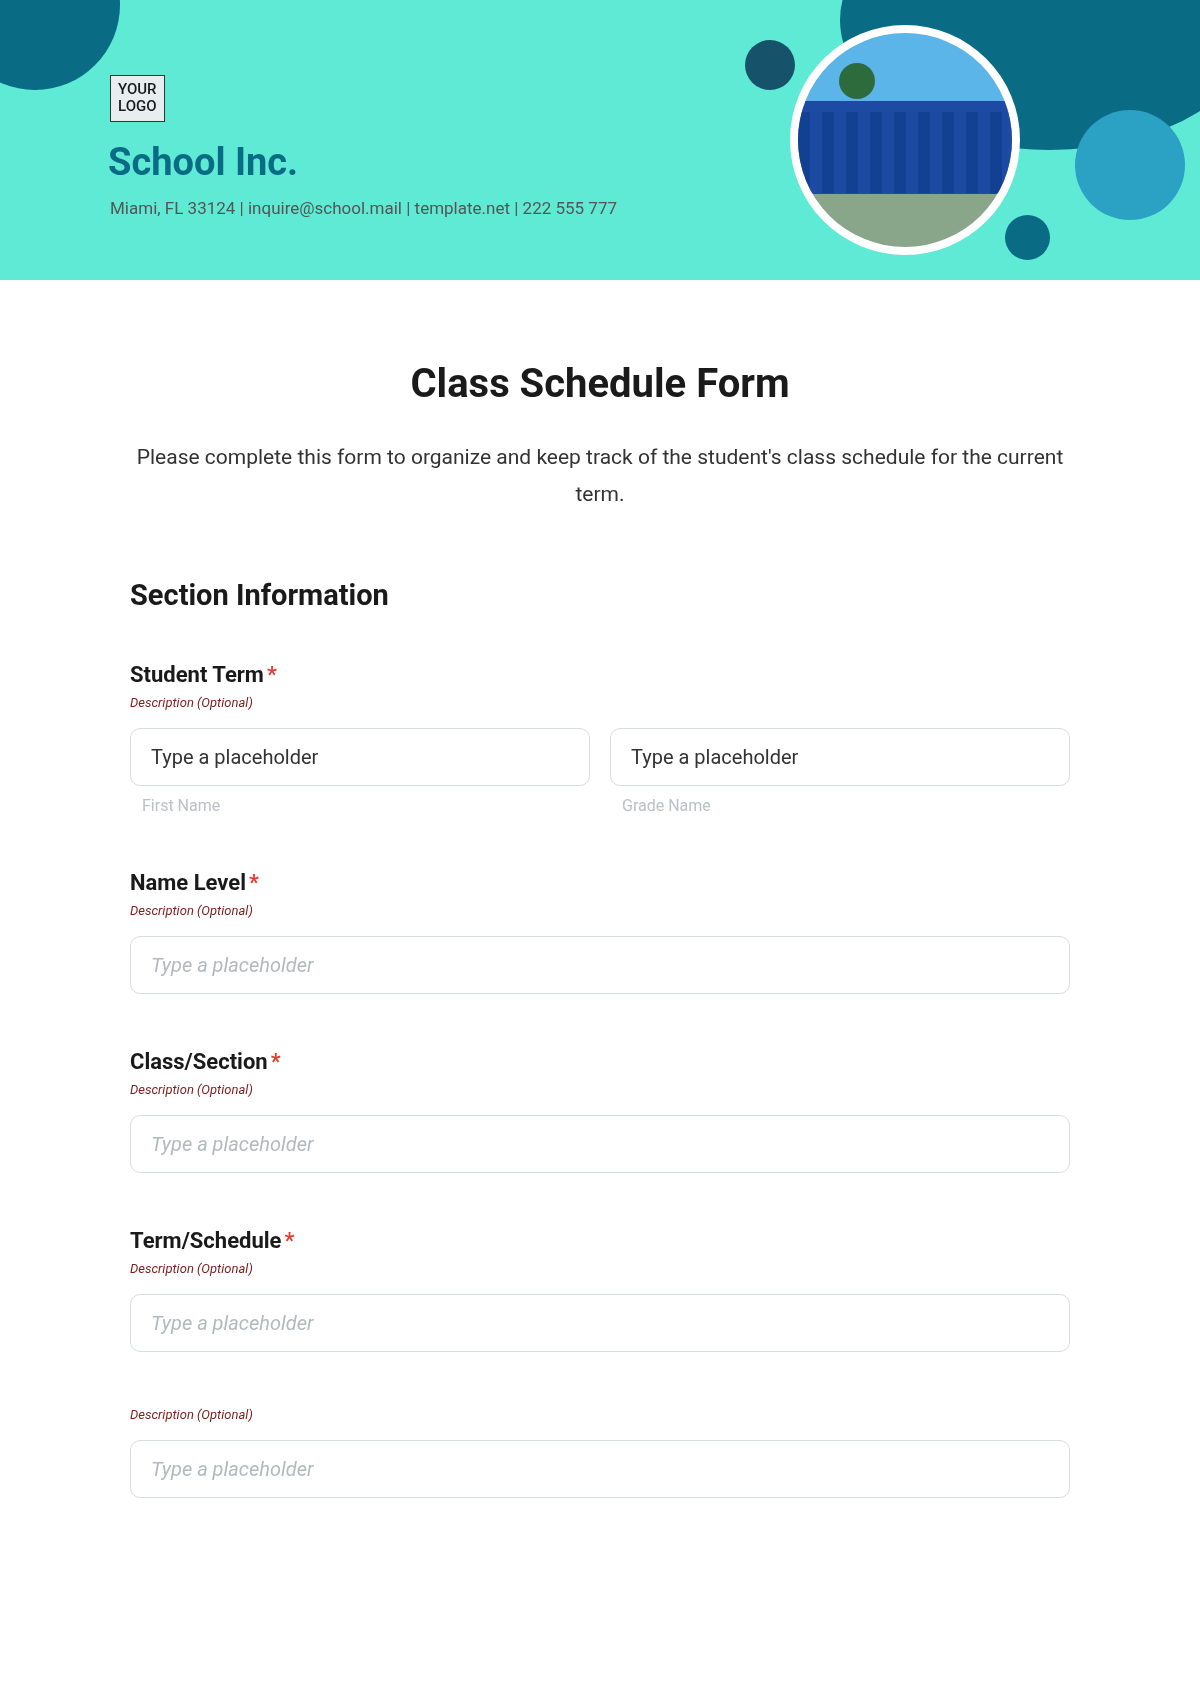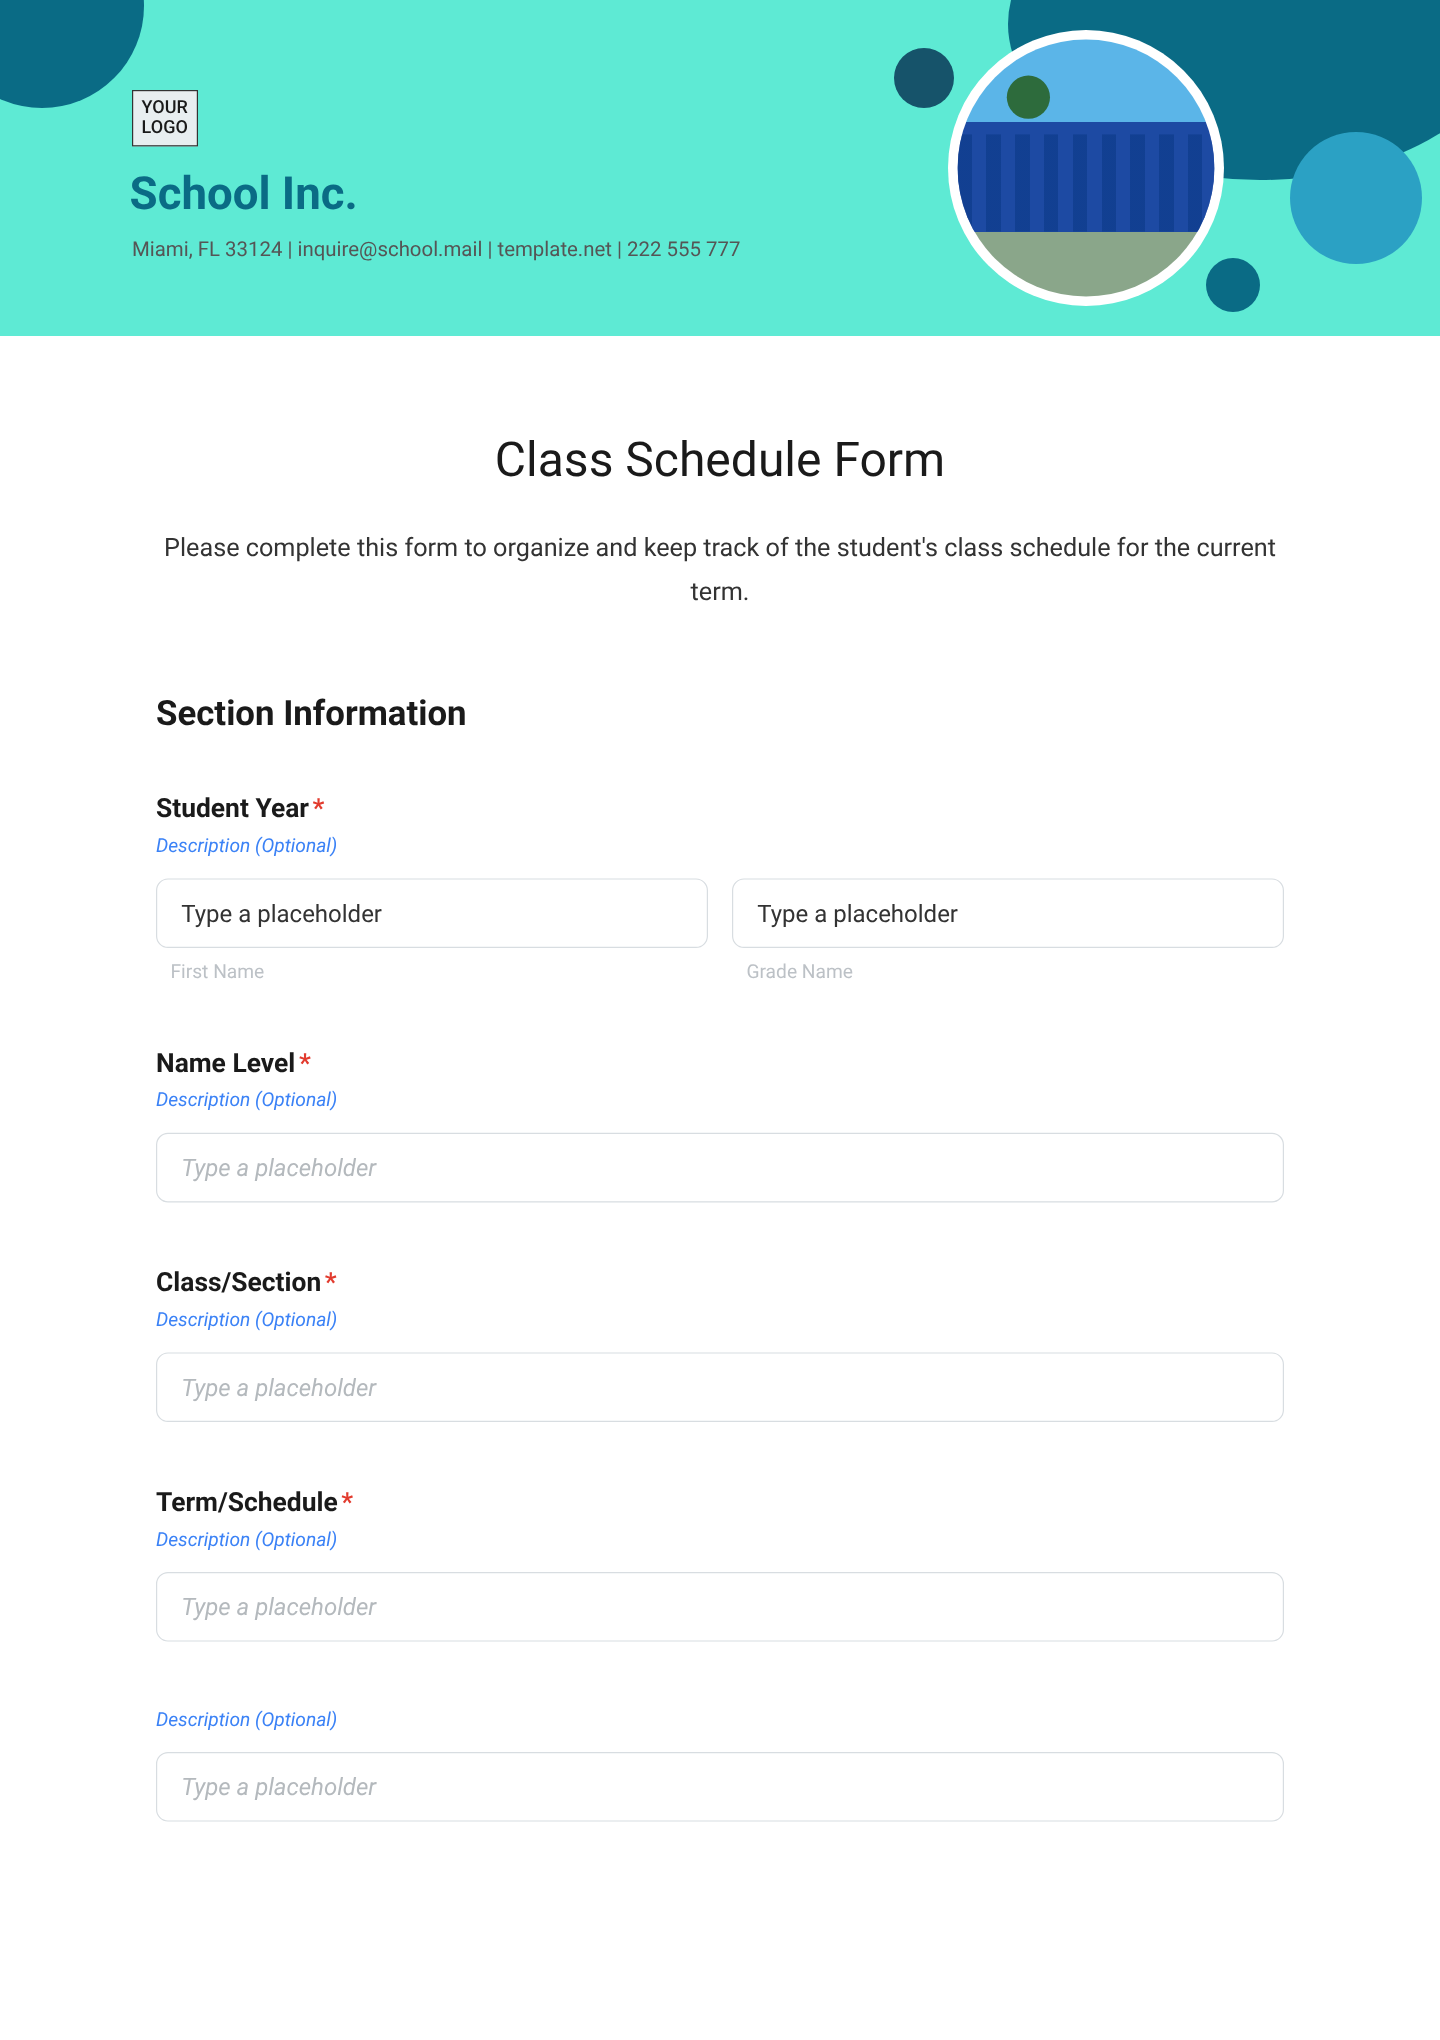--- a/index.html
+++ b/index.html
@@ -106,21 +106,21 @@
     top: 198px; left: 110px;
     font-size: 17px;
     color: #555;
   }
   .content {
     padding: 80px 130px 40px 130px;
   }
   .form-title {
     text-align: center;
     font-size: 40px;
-    font-weight: 400;
+    font-weight: 700;
     margin-bottom: 32px;
   }
   .form-intro {
     text-align: center;
     font-size: 21px;
     color: #333;
     line-height: 1.75;
     margin-bottom: 65px;
   }
   .section-heading {
@@ -129,23 +129,23 @@
     margin-bottom: 50px;
   }
   .field-group { margin-bottom: 55px; }
   .field-label {
     font-size: 22px;
     font-weight: 700;
     margin-bottom: 8px;
   }
   .field-label .req { color: #e23b2e; font-weight: 600; margin-left: 3px;}
   .field-desc {
-    font-size: 16px;
+    font-size: 13px;
     font-style: italic;
-    color: #3b82f6;
+    color: #7f1d1d;
     margin-bottom: 18px;
   }
   .name-row { display: flex; gap: 20px; }
   .name-col { flex: 1; }
   .text-input {
     width: 100%;
     border: 1.5px solid #d8dde1;
     border-radius: 10px;
     padding: 16px 20px;
     font-size: 20px;
@@ -194,21 +194,21 @@
 </div>
 
 <div class="content">
   <h1 class="form-title">Class Schedule Form</h1>
   <p class="form-intro">Please complete this form to organize and keep track of the student's class schedule for the current term.</p>
 
   <h2 class="section-heading">Section Information</h2>
 
   <div class="field-group">
     <div class="field-label">
-      <span>Student Year</span><span class="req">*</span>
+      <span>Student Term</span><span class="req">*</span>
     </div>
     <div class="field-desc">Description (Optional)</div>
     <div class="name-row">
       <div class="name-col">
         <div class="filled-input">Type a placeholder</div>
         <div class="subtext">First Name</div>
       </div>
       <div class="name-col">
         <div class="filled-input">Type a placeholder</div>
         <div class="subtext">Grade Name</div>

